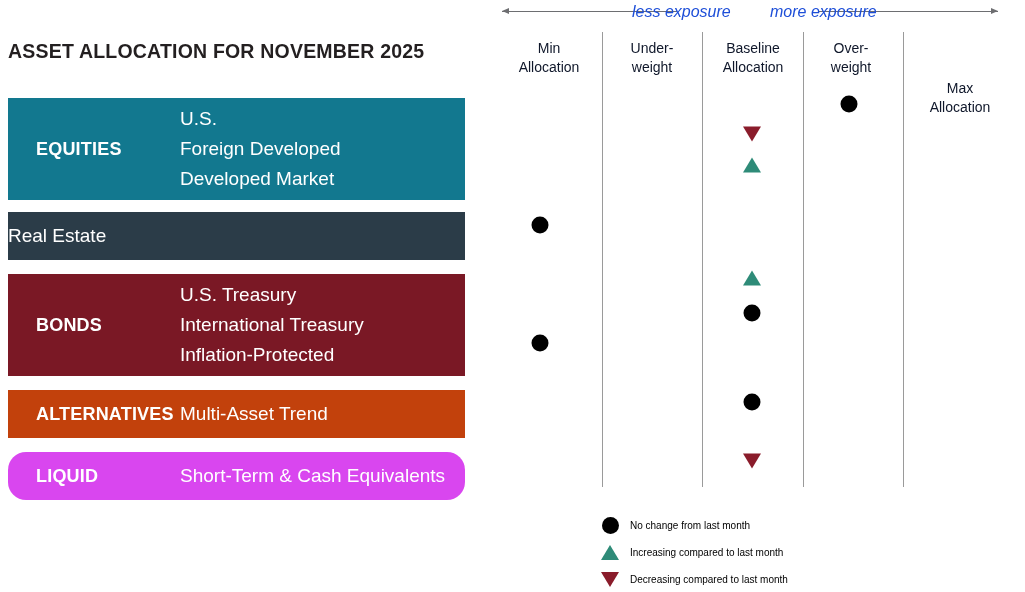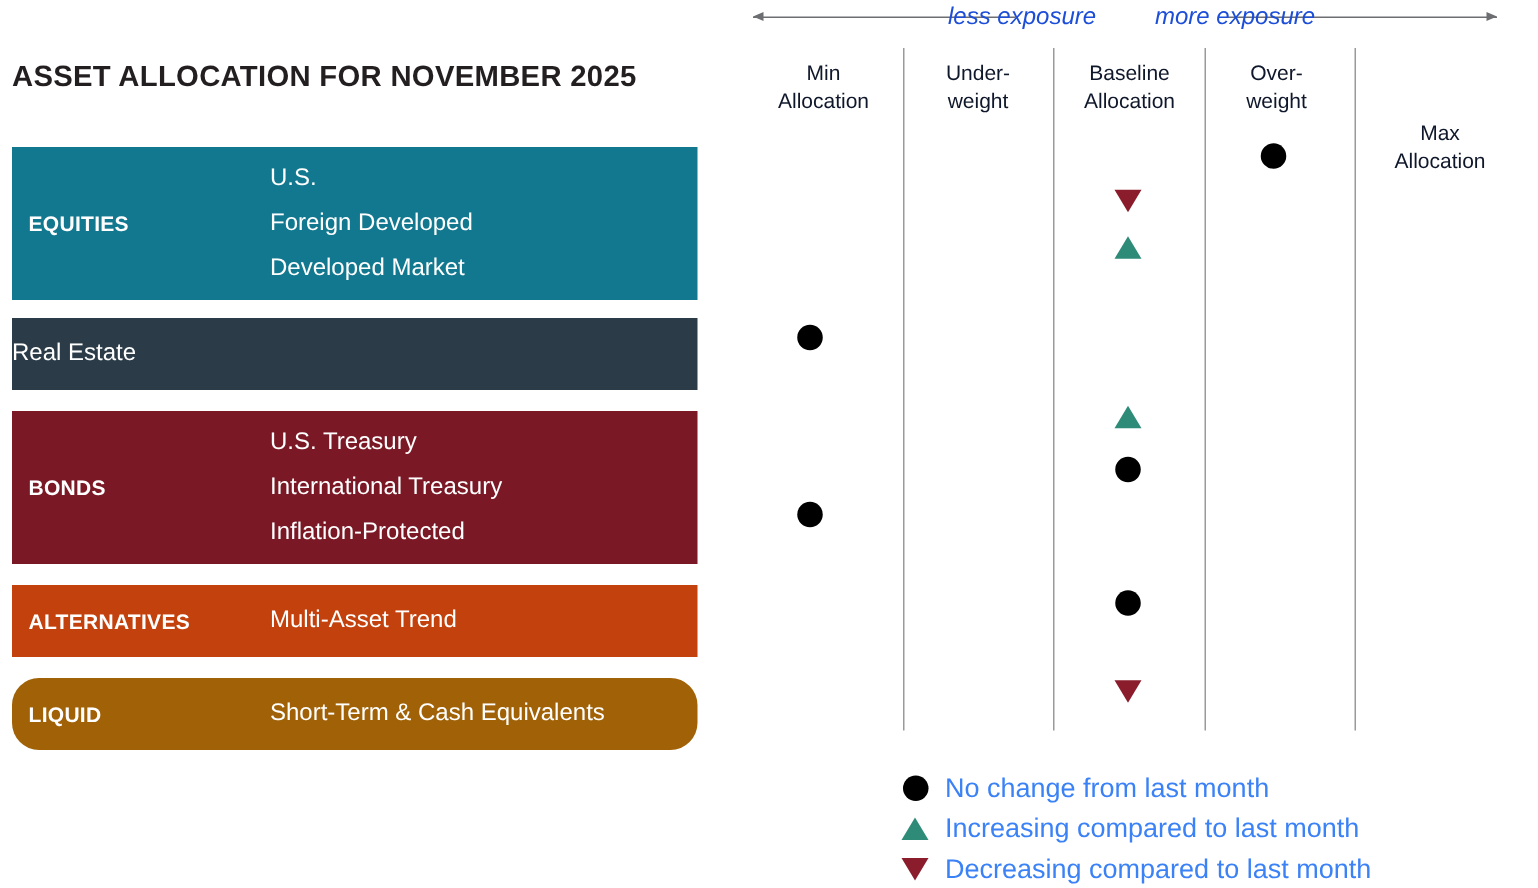--- a/index.html
+++ b/index.html
@@ -40,35 +40,35 @@
     left: 8px;
     width: 457px;
     box-sizing: border-box;
     color: #ffffff;
     display: flex;
     align-items: center;
   }
   .band-label {
     width: 172px;
     flex: 0 0 172px;
-    padding-left: 11px;
+    padding-left: 28px;
     box-sizing: border-box;
-    font-size: 14px;
+    font-size: 18px;
     font-weight: bold;
     letter-spacing: 0.2px;
     text-transform: uppercase;
   }
   .band-items {
     flex: 1 1 auto;
     display: flex;
     flex-direction: column;
     justify-content: center;
   }
   .band-item {
-    font-size: 16px;
+    font-size: 19px;
     line-height: 30px;
     font-weight: normal;
     white-space: nowrap;
   }
 
   
   #right-panel {
     position: absolute;
     left: 480px;
     top: 0;
@@ -166,22 +166,22 @@
     align-items: center;
   }
   .legend-glyph-wrap {
     width: 40px;
     flex: 0 0 40px;
     display: flex;
     align-items: center;
     justify-content: center;
   }
   .legend-text {
-    font-size: 18px;
-    color: #3b82f6;
+    font-size: 10px;
+    color: #000000;
     white-space: nowrap;
   }
   .g-dot {
     width: 17px; height: 17px; border-radius: 50%; background: #000;
   }
   .g-up {
     width: 0; height: 0;
     border-left: 9.5px solid transparent;
     border-right: 9.5px solid transparent;
     border-bottom: 15px solid #2e8b78;
@@ -224,21 +224,21 @@
     </div>
   </div>
 
   <div class="category-band" style="top:378px; height:48px; background:#c2410c;">
     <div class="band-label">ALTERNATIVES</div>
     <div class="band-items">
       <div class="band-item">Multi-Asset Trend</div>
     </div>
   </div>
 
-  <div class="category-band" style="top:440px; height:48px; background:#a16207;border-radius:18px;">
+  <div class="category-band" style="top:440px; height:48px; background:#d946ef;border-radius:18px;">
     <div class="band-label">LIQUID</div>
     <div class="band-items">
       <div class="band-item">Short-Term &amp; Cash Equivalents</div>
     </div>
   </div>
 </div>
 
 <div id="right-panel">
 
   <div class="exposure-axis" id="axis-left"></div>

